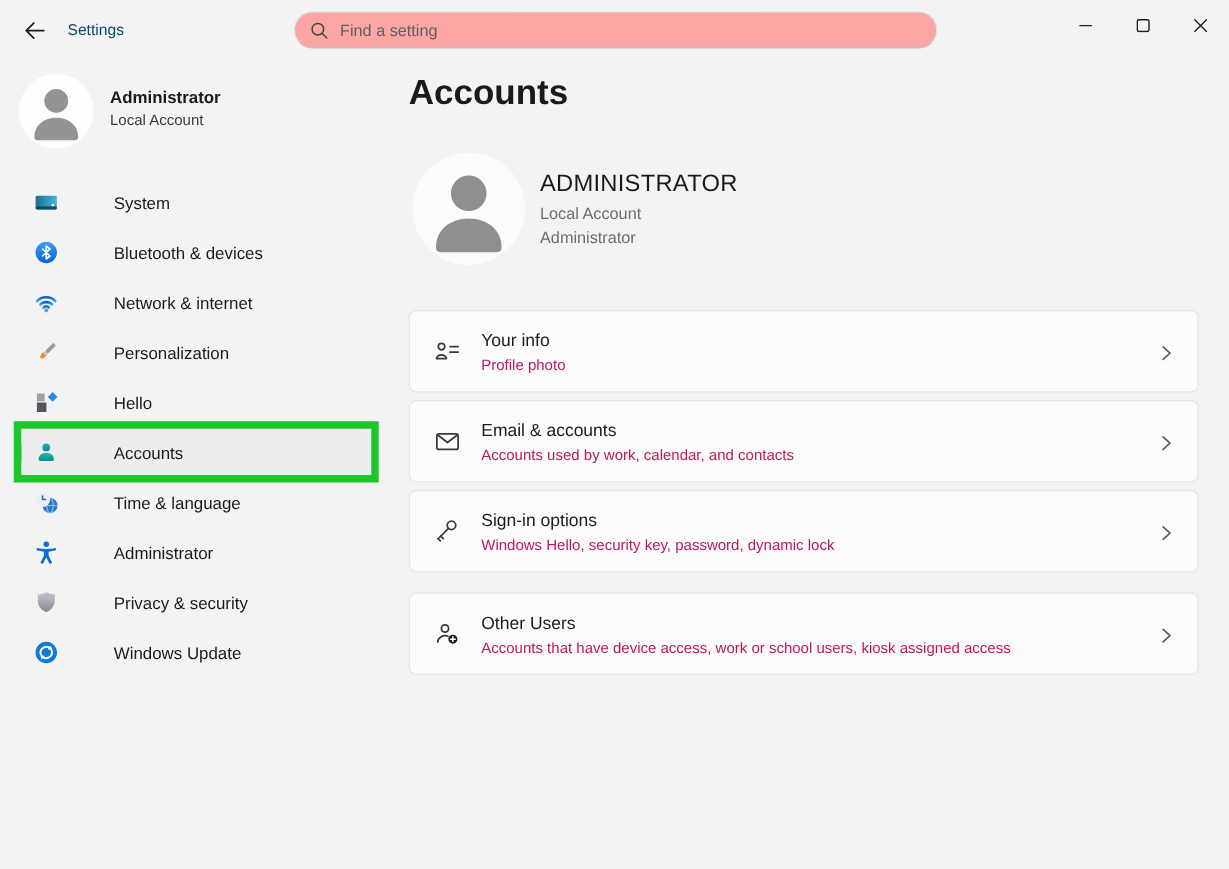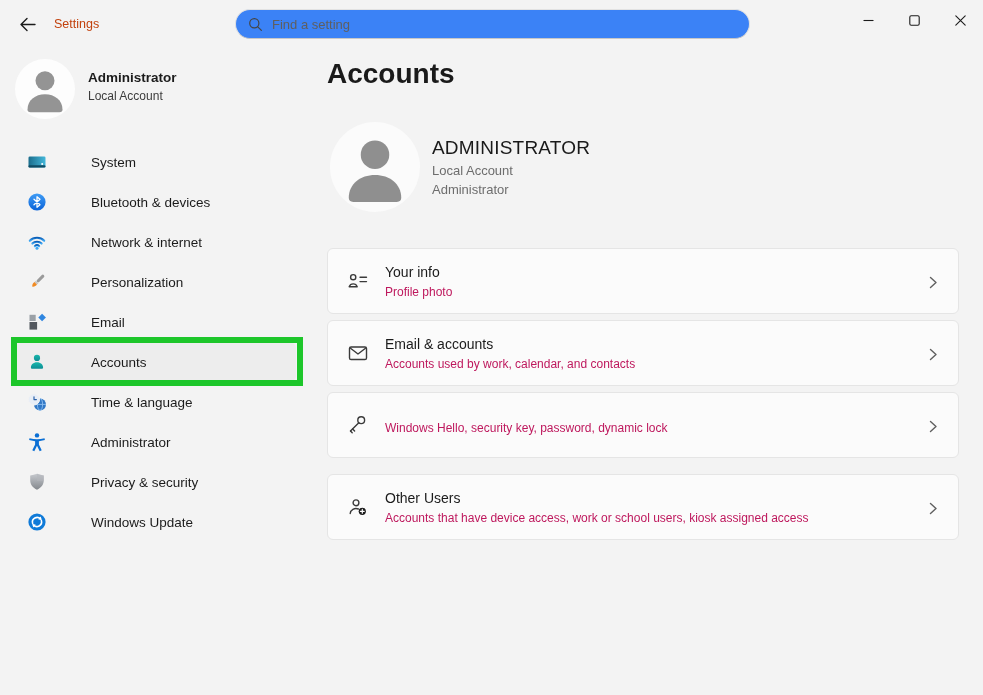--- a/index.html
+++ b/index.html
@@ -9,23 +9,23 @@
     background:#f3f3f3;
     font-family:"Liberation Sans", sans-serif;
     color:#1b1b1b;
     -webkit-font-smoothing:antialiased;
   }
 
   
   .titlebar { position:absolute; top:0; left:0; width:983px; height:48px; }
   .back-btn { position:absolute; left:12px; top:10px; width:30px; height:28px;
     border:none; background:transparent; cursor:pointer; display:flex; align-items:center; justify-content:center; border-radius:4px; }
-  .app-title { position:absolute; left:54px; top:17px; font-size:12.5px; color:#c2410c; }
+  .app-title { position:absolute; left:54px; top:17px; font-size:12.5px; color:#0c4a6e; }
   .search-box { position:absolute; left:235px; top:9px; width:515px; height:30px;
-    background:#3b82f6; border:1px solid #e2e2e2; border-bottom-color:#c7c7c7; border-radius:16px;
+    background:#fca5a5; border:1px solid #e2e2e2; border-bottom-color:#c7c7c7; border-radius:16px;
     display:flex; align-items:center; padding:14px 12px; gap:9px; }
   .search-box input { border:none; outline:none; flex:1; font-size:13px; background:transparent;
     font-family:"Liberation Sans", sans-serif; color:#1b1b1b; }
   .search-box input::placeholder { color:#5f5f5f; }
   .win-controls { position:absolute; right:0; top:0; height:40px; display:flex; }
   .win-btn { width:46px; height:40px; border:none; background:transparent; display:flex;
     align-items:center; justify-content:center; cursor:pointer; }
 
   
   .sidebar { position:absolute; left:0; top:48px; width:310px; height:647px; }
@@ -201,21 +201,21 @@
     </div>
 
     <div class="nav-item" style="top:160px">
       <span class="icon">
         <svg width="20" height="20" viewBox="0 0 20 20">
           <rect x="2.5" y="2.8" width="6.2" height="6.2" fill="#9aa0a6"></rect>
           <rect x="2.5" y="10" width="7.6" height="7.6" fill="#53585e"></rect>
           <rect x="12.4" y="2.8" width="5.4" height="5.4" transform="rotate(45 15.1 5.5)" fill="#2f86e0"></rect>
         </svg>
       </span>
-      <span class="label">Email</span>
+      <span class="label">Hello</span>
     </div>
 
     <div class="nav-item selected" style="top:200px">
       <span class="pill"></span>
       <span class="icon">
         <svg width="20" height="20" viewBox="0 0 20 20">
           <defs>
               <linearGradient id="gac" x1="0" y1="0" x2="0" y2="1">
                 <stop offset="0" stop-color="#19b7ab"></stop>
                 <stop offset="1" stop-color="#0d8e95"></stop>
@@ -343,20 +343,21 @@
   <div class="card" style="top:344px">
     <span class="c-icon">
       <svg width="22" height="22" viewBox="0 0 22 22" stroke="#3a3a3a" stroke-width="1.4" fill="none" stroke-linecap="round">
         <circle cx="14.2" cy="6.2" r="3.4"></circle>
         <path d="M11.8 8.7 L3.5 17"></path>
         <path d="M5.6 14.9 L7.6 16.9"></path>
         <path d="M3.5 17 L5.2 18.7"></path>
       </svg>
     </span>
     <div class="c-text">
+      <div class="c-title">Sign-in options</div>
       <div class="c-sub">Windows Hello, security key, password, dynamic lock</div>
     </div>
     <span class="chevron">
       <svg width="9" height="13" viewBox="0 0 9 13">
           <path d="M1.5 1.5 L7 6.5 L1.5 11.5" stroke="#5f5f5f" stroke-width="1.4" fill="none" stroke-linecap="round" stroke-linejoin="round"></path>
         </svg>
     </span>
   </div>
 
   <div class="card" style="top:426px">

